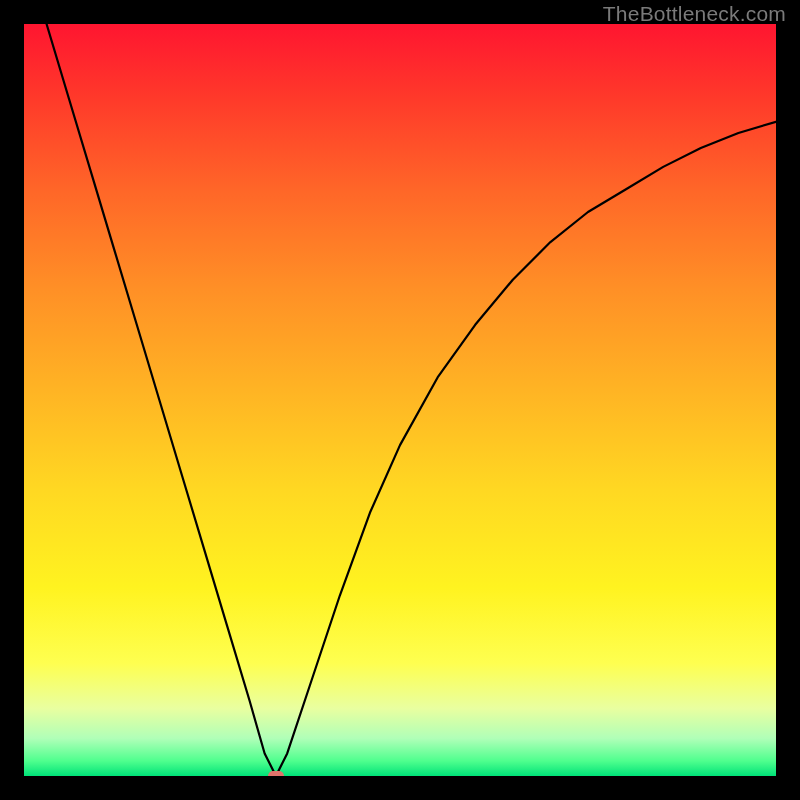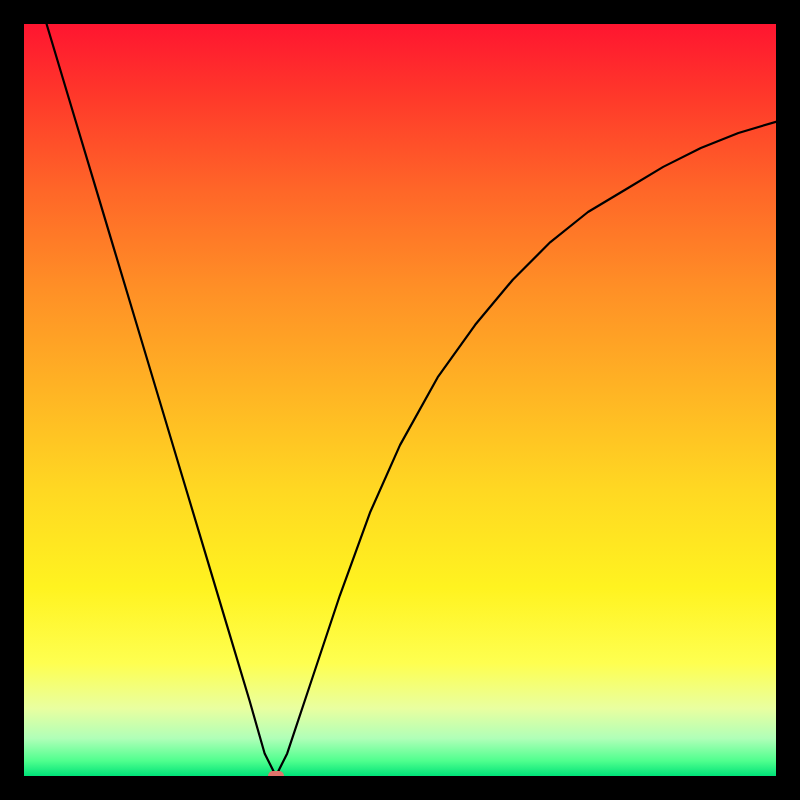--- a/index.html
+++ b/index.html
@@ -82,14 +82,15 @@
   <div class="plot-area">
     <div class="gradient-bg"></div>
 
     <svg class="curve" viewBox="0 0 752 752" preserveAspectRatio="none">
       <path id="curve-path" fill="none" stroke="#000" stroke-width="2.2" stroke-linecap="round" stroke-linejoin="round" d="M22.56 0.00 L45.12 75.20 L67.68 150.40 L90.24 225.60 L112.80 300.80 L135.36 376.00 L157.92 451.20 L180.48 526.40 L203.04 601.60 L225.60 676.80 L240.64 729.44 L251.92 752.00 L263.20 729.44 L285.76 661.76 L315.84 571.52 L345.92 488.80 L376.00 421.12 L413.60 353.44 L451.20 300.80 L488.80 255.68 L526.40 218.08 L564.00 188.00 L601.60 165.44 L639.20 142.88 L676.80 124.08 L714.40 109.04 L752.00 97.76"></path>
     </svg>
 
     <div class="marker" id="opt-marker" style="left: 251.92px; top: 752px; background: rgb(224, 115, 107);"></div>
   </div>
 
+  <div class="watermark">TheBottleneck.com</div>
 
 </div>
 
 </body></html>

